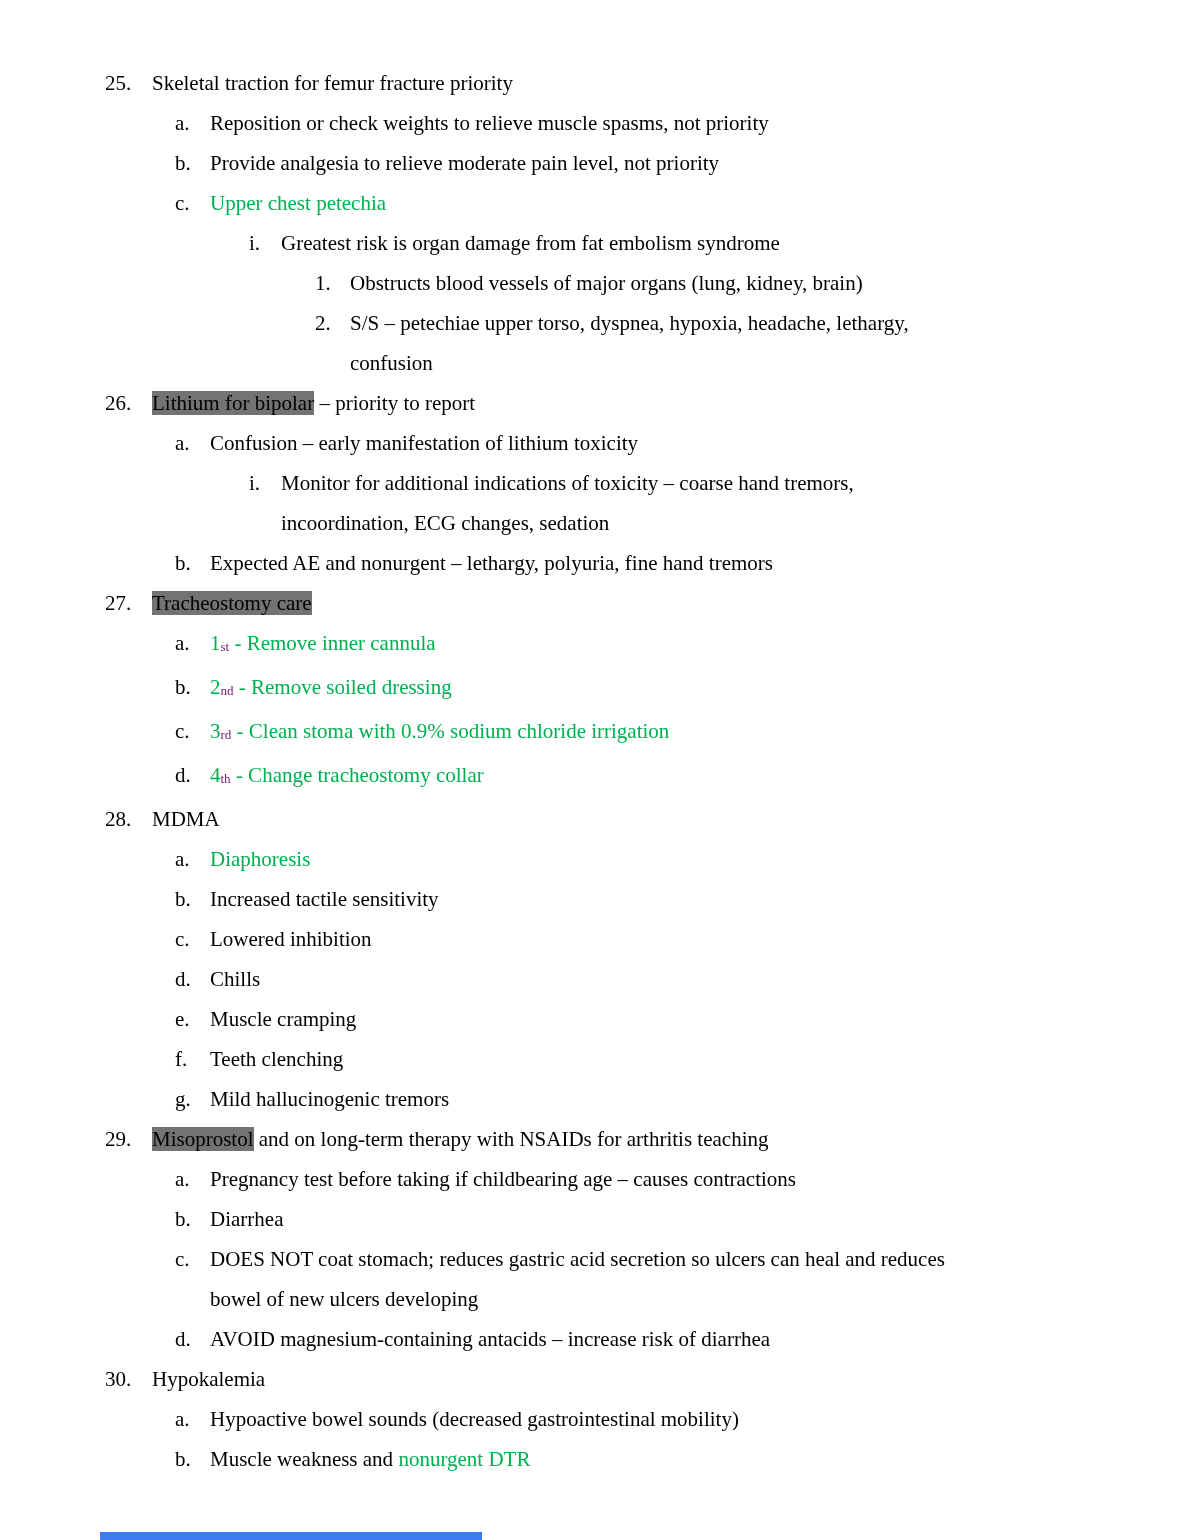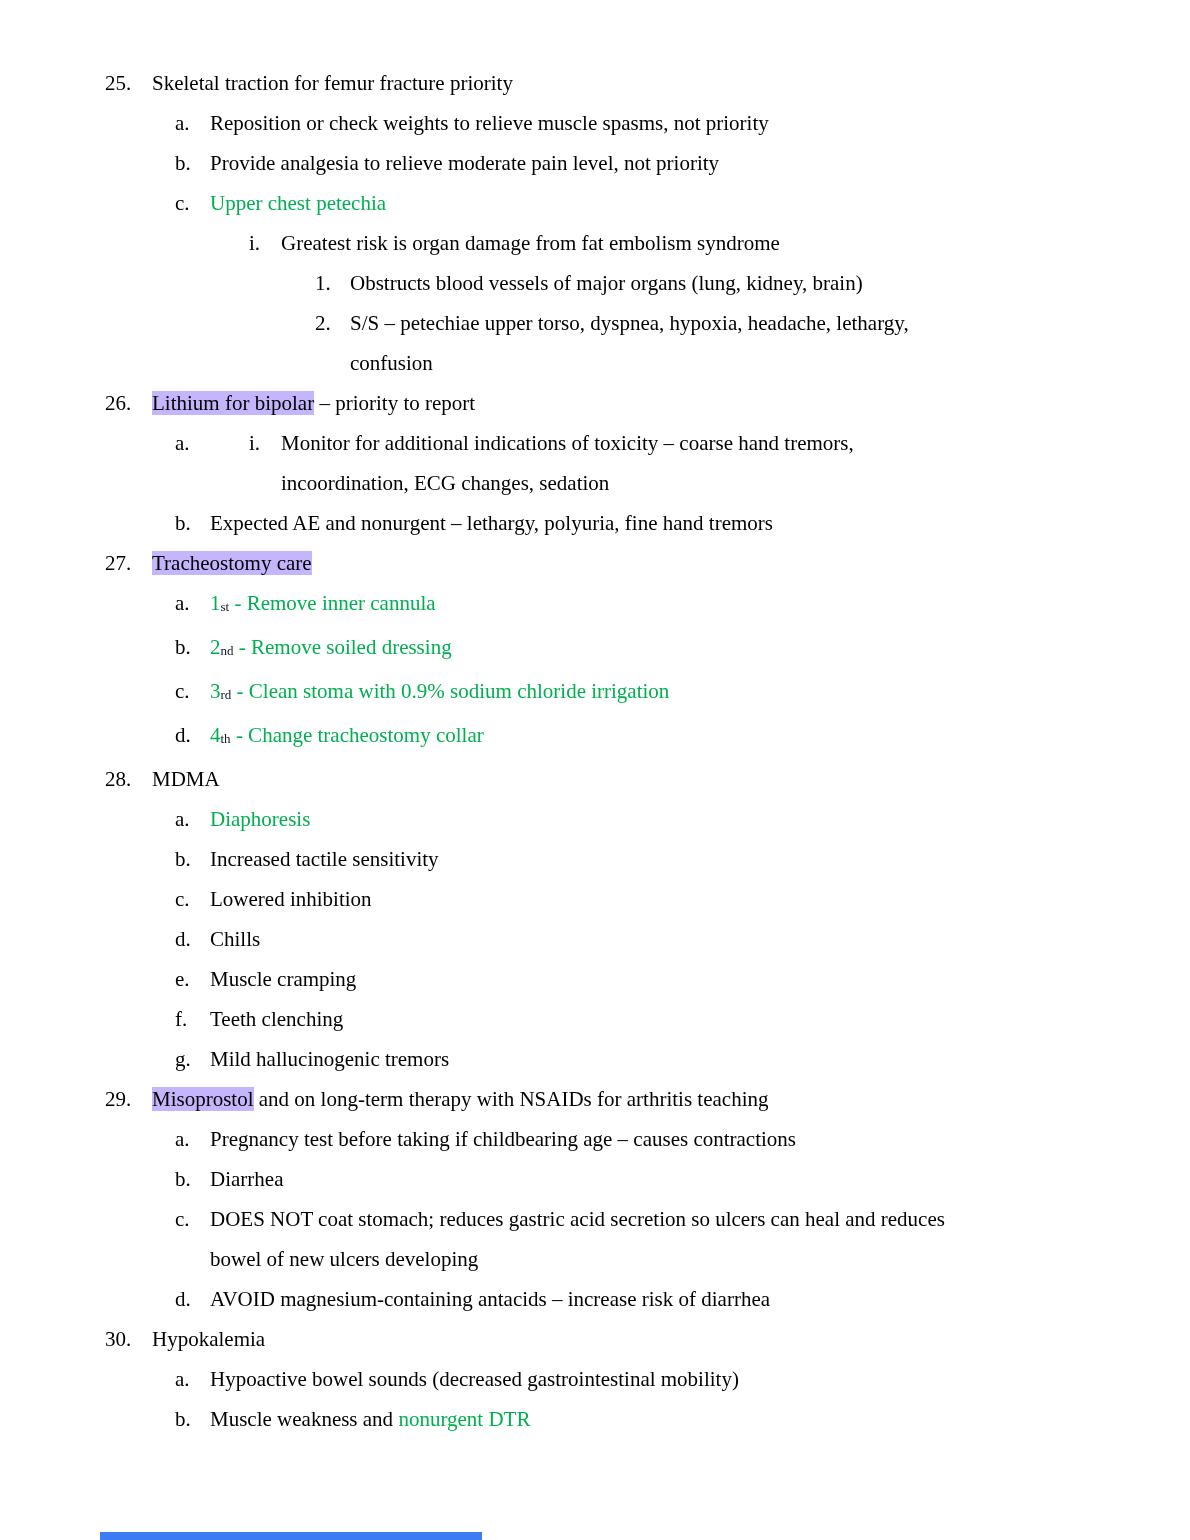--- a/index.html
+++ b/index.html
@@ -35,23 +35,23 @@
   .level-0 { padding-left: 152px; }
   .level-0 > .marker { left: 105px; }
   .level-1 { padding-left: 210px; }
   .level-1 > .marker { left: 175px; }
   .level-2 { padding-left: 281px; }
   .level-2 > .marker { left: 249px; }
   .level-3 { padding-left: 350px; }
   .level-3 > .marker { left: 315px; }
 
   .seg-green { color: #00B050; text-align: right; }
-  .seg-hl { background: #c4b5fd; }
+  .seg-hl { background: #737373; }
   .seg-sub { font-size: 13px; vertical-align: -1px; }
-  .seg-green.seg-sub, .seg-sub.seg-green { color: #0f172a; }
+  .seg-green.seg-sub, .seg-sub.seg-green { color: #701a75; }
 
   .bottom-bar {
     position: absolute;
     left: 100px;
     top: 1532px;
     width: 382px;
     height: 8px;
   }
 </style>
 </head>
@@ -59,21 +59,21 @@
 
 <div class="doc">
     <div class="line level-0"><span class="marker">25.</span><span class="text"><span>Skeletal traction for femur fracture priority</span></span></div>
     <div class="line level-1"><span class="marker">a.</span><span class="text"><span>Reposition or check weights to relieve muscle spasms, not priority</span></span></div>
     <div class="line level-1"><span class="marker">b.</span><span class="text"><span>Provide analgesia to relieve moderate pain level, not priority</span></span></div>
     <div class="line level-1"><span class="marker">c.</span><span class="text"><span class="seg-green">Upper chest petechia</span></span></div>
     <div class="line level-2"><span class="marker">i.</span><span class="text"><span>Greatest risk is organ damage from fat embolism syndrome</span></span></div>
     <div class="line level-3"><span class="marker">1.</span><span class="text"><span>Obstructs blood vessels of major organs (lung, kidney, brain)</span></span></div>
     <div class="line level-3"><span class="marker">2.</span><span class="text"><span>S/S – petechiae upper torso, dyspnea, hypoxia, headache, lethargy,</span><br><span>confusion</span></span></div>
     <div class="line level-0"><span class="marker">26.</span><span class="text"><span class="seg-hl">Lithium for bipolar</span><span> – priority to report</span></span></div>
-    <div class="line level-1"><span class="marker">a.</span></div>
+    <div class="line level-1"><span class="marker">a.</span><span class="text"><span>Confusion – early manifestation of lithium toxicity</span></span></div>
     <div class="line level-2"><span class="marker">i.</span><span class="text"><span>Monitor for additional indications of toxicity – coarse hand tremors,</span><br><span>incoordination, ECG changes, sedation</span></span></div>
     <div class="line level-1"><span class="marker">b.</span><span class="text"><span>Expected AE and nonurgent – lethargy, polyuria, fine hand tremors</span></span></div>
     <div class="line level-0"><span class="marker">27.</span><span class="text"><span class="seg-hl">Tracheostomy care</span></span></div>
     <div class="line level-1"><span class="marker">a.</span><span class="text"><span class="seg-green">1</span><span class="seg-green seg-sub">st</span><span class="seg-green"> - Remove inner cannula</span></span></div>
     <div class="line level-1"><span class="marker">b.</span><span class="text"><span class="seg-green">2</span><span class="seg-green seg-sub">nd</span><span class="seg-green"> - Remove soiled dressing</span></span></div>
     <div class="line level-1"><span class="marker">c.</span><span class="text"><span class="seg-green">3</span><span class="seg-green seg-sub">rd</span><span class="seg-green"> - Clean stoma with 0.9% sodium chloride irrigation</span></span></div>
     <div class="line level-1"><span class="marker">d.</span><span class="text"><span class="seg-green">4</span><span class="seg-green seg-sub">th</span><span class="seg-green"> - Change tracheostomy collar</span></span></div>
     <div class="line level-0"><span class="marker">28.</span><span class="text"><span>MDMA</span></span></div>
     <div class="line level-1"><span class="marker">a.</span><span class="text"><span class="seg-green">Diaphoresis</span></span></div>
     <div class="line level-1"><span class="marker">b.</span><span class="text"><span>Increased tactile sensitivity</span></span></div>

